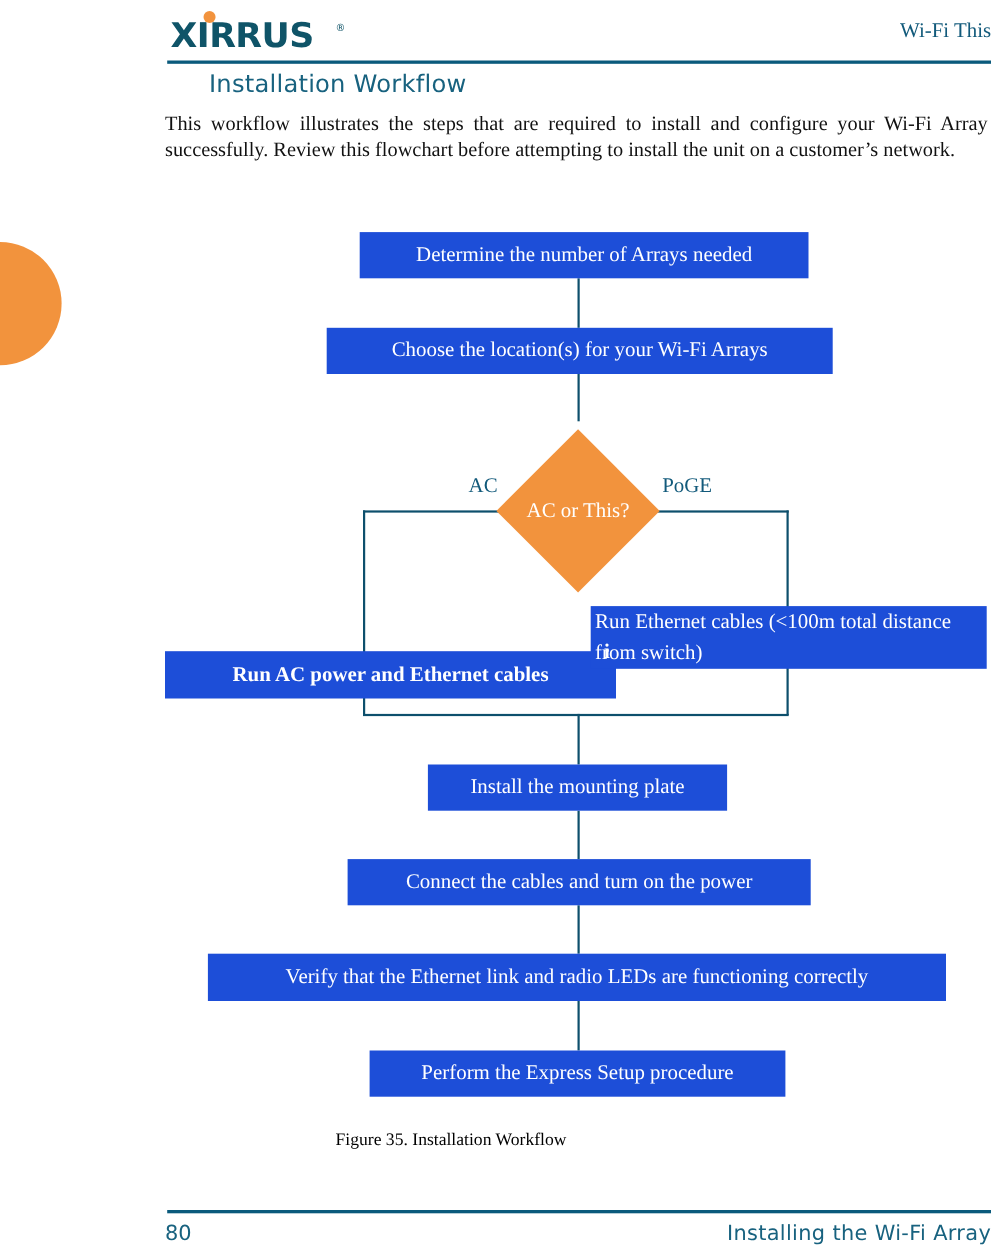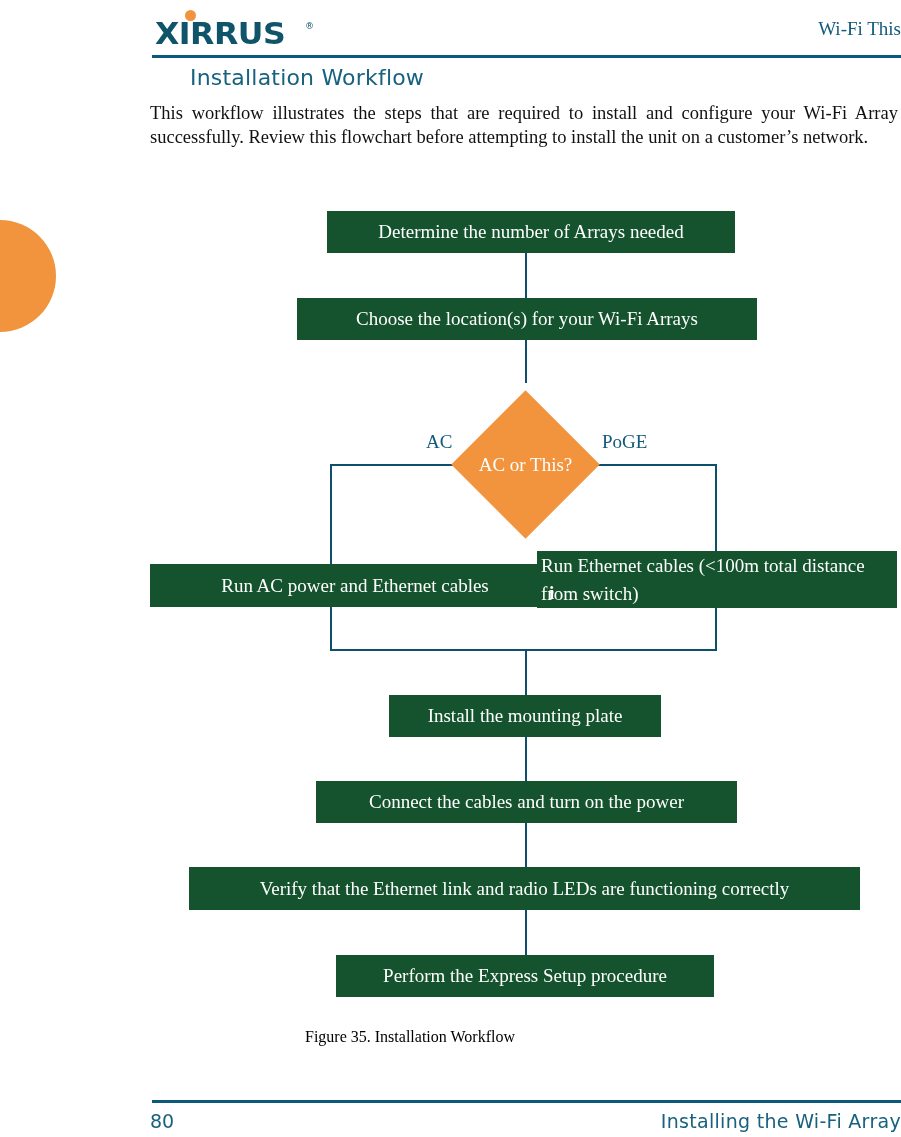--- a/index.html
+++ b/index.html
@@ -126,21 +126,21 @@
     left: 0;
     top: 0;
     width: 901px;
     height: 1137px;
     pointer-events: none;
   }
   .flow > * { pointer-events: auto; }
 
   .node {
     position: absolute;
-    background: #14532d;
+    background: #1d4ed8;
     color: #ffffff;
     font-family: "Liberation Serif", serif;
     font-size: 19px;
     line-height: 28px;
     display: flex;
     align-items: center;
     justify-content: center;
     padding: 0 10px;
     box-sizing: border-box;
     text-align: center;
@@ -296,21 +296,21 @@
 
     <div class="diamond-wrap" style="left:473px; top:412px; width:105px; height:105px;">
       <div class="diamond-shape"></div>
       <div class="diamond-label">AC or This?</div>
     </div>
 
     <div class="branch-label" style="left:414px; top:431px;margin-left:12px;">AC</div>
 
     <div class="branch-label" style="left:602px; top:431px;">PoGE</div>
 
-    <div class="node" style="left:150px; top:564px; width:410px; height:43px;">
+    <div class="node" style="left:150px; top:592px; width:410px; height:43px;font-weight:bold;">
       <span>Run AC power and Ethernet cables</span>
     </div>
 
     <div class="node left-align" style="left:537px; top:551px; width:360px; height:57px;">
       <span>Run Ethernet cables (&lt;100m total distance from switch)</span>
       <span class="glitch-i">i</span>
     </div>
 
     <div class="node" style="left:389px; top:695px; width:272px; height:42px;">
       <span>Install the mounting plate</span>

